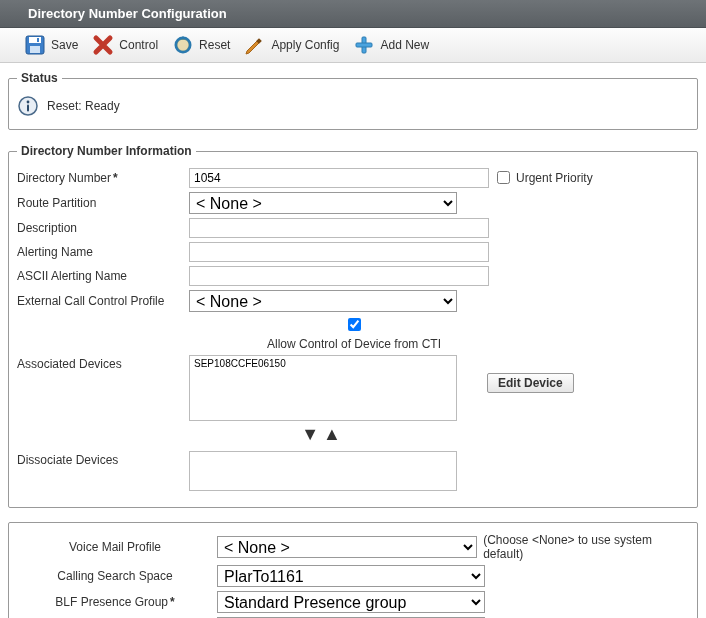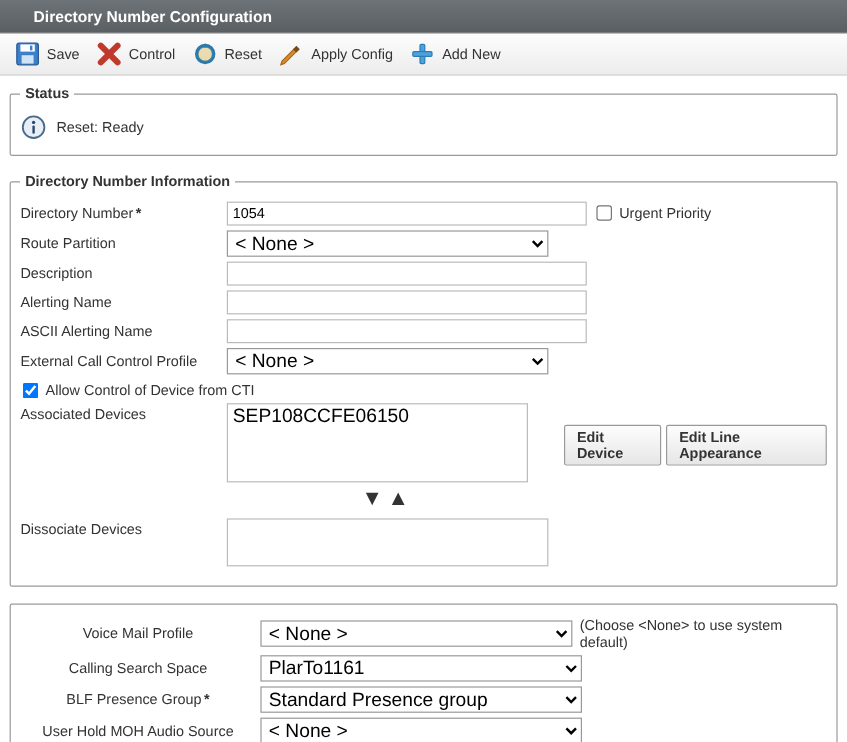--- a/index.html
+++ b/index.html
@@ -14,21 +14,21 @@
     background: linear-gradient(#6e7377, #5a5f63);
     color: #fff;
     font-weight: bold;
     font-size: 13px;
     padding: 6px 28px;
     border-bottom: 1px solid #4a4f53;
   }
   .toolbar {
     background: linear-gradient(#fdfdfd, #ececec);
     border-bottom: 1px solid #ccc;
-    padding: 6px 12px;
+    padding: 6px 24px;
     display: flex;
     align-items: flex-start;
     gap: 14px;
   }
   .toolbar .tb-btn {
     display: flex;
     align-items: center;
     gap: 5px;
     cursor: pointer;
     color: #333;
@@ -72,21 +72,21 @@
     border: 1px solid #999;
     height: 22px;
     font-size: 16px;
     background: #fff;
     padding: 1px 2px;
   }
   .sel-med { width: 268px; }
   .sel-wide { width: 268px; }
   textarea.listbox {
     border: 1px solid #bbb;
-    font-size: 16px;
+    font-size: 10px;
     font-family: inherit;
     resize: none;
     width: 268px;
     height: 66px;
     padding: 2px 4px;
     background: #fff;
     overflow-y: scroll;
   }
   .assoc-area {
     display: flex;
@@ -105,21 +105,21 @@
     border: 1px solid #999;
     border-radius: 2px;
     padding: 2px 10px;
     cursor: pointer;
     font-weight: bold;
     color: #333;
     text-align: left;
   }
   .arrows { text-align: center; width: 268px; font-size: 18px; line-height: 14px; margin: 2px 0 6px 0; letter-spacing: 4px;}
   .hint { color: #333; margin-left: 6px; }
-  .checkbox-row { display: flex; align-items: center; gap: 6px; margin: 6px 0 4px 2px;}
+  .checkbox-row { display: flex; align-items: center; gap: 6px; margin: 6px 0 4px 2px; flex-direction: column;}
   .after-input { display:flex; align-items:flex-start; gap:6px; margin-left:8px;}
   .settings .label-col { width: 200px; flex: 0 0 200px; text-align: center; }
 </style>
 </head>
 <body>
 
 <div class="titlebar">Directory Number Configuration</div>
 
 <div class="toolbar">
   <div class="tb-btn">
@@ -232,21 +232,20 @@
       <input type="checkbox" checked="" style="">
       <span>Allow Control of Device from CTI</span>
     </div>
 
     <div class="form-row" style="align-items:flex-start;">
       <div class="label-col" style="padding-top:2px;">Associated Devices</div>
       <div class="assoc-area">
         <textarea class="listbox" readonly="" style="">SEP108CCFE06150</textarea>
         <div class="assoc-buttons">
           <button class="btn">Edit Device</button>
-          <button class="btn">Edit Line Appearance</button>
         </div>
       </div>
     </div>
 
     <div class="form-row">
       <div class="label-col"></div>
       <div class="arrows">
         <span>▼</span><span>▲</span>
       </div>
     </div>

